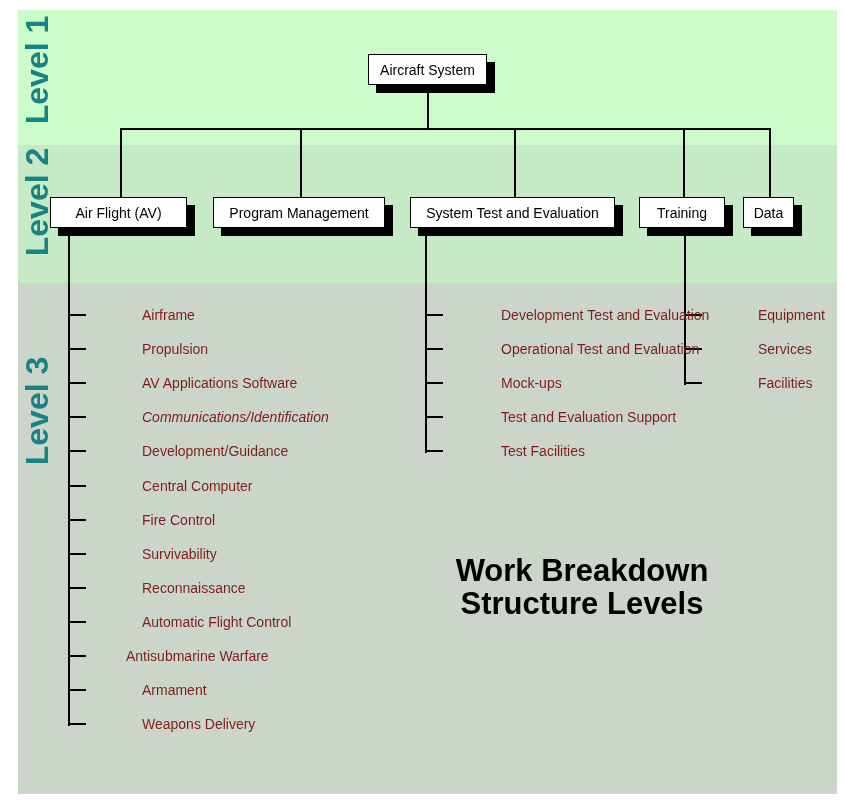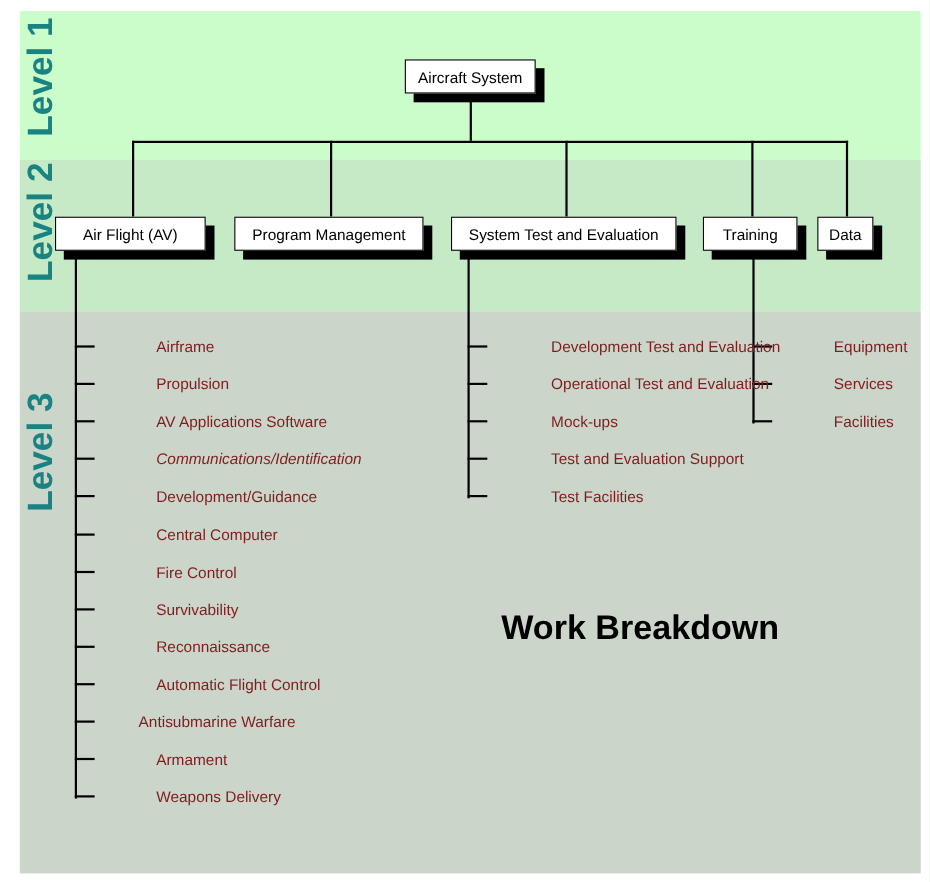--- a/index.html
+++ b/index.html
@@ -128,15 +128,16 @@
       <div class="line" style="left: 684px; top: 314px; width: 18px; height: 2px;"></div>
       <div class="l3-item-label" style="left: 710px; top: 315px;">Equipment</div>
       <div class="line" style="left: 684px; top: 348px; width: 18px; height: 2px;"></div>
       <div class="l3-item-label" style="left: 710px; top: 349px;">Services</div>
       <div class="line" style="left: 684px; top: 382px; width: 18px; height: 2px;"></div>
       <div class="l3-item-label" style="left: 710px; top: 383px;">Facilities</div>
     </div>
 
   <div class="title">
     <div>Work Breakdown</div>
+    <div>Structure Levels</div>
   </div>
 
 </div>
 
 </body></html>

